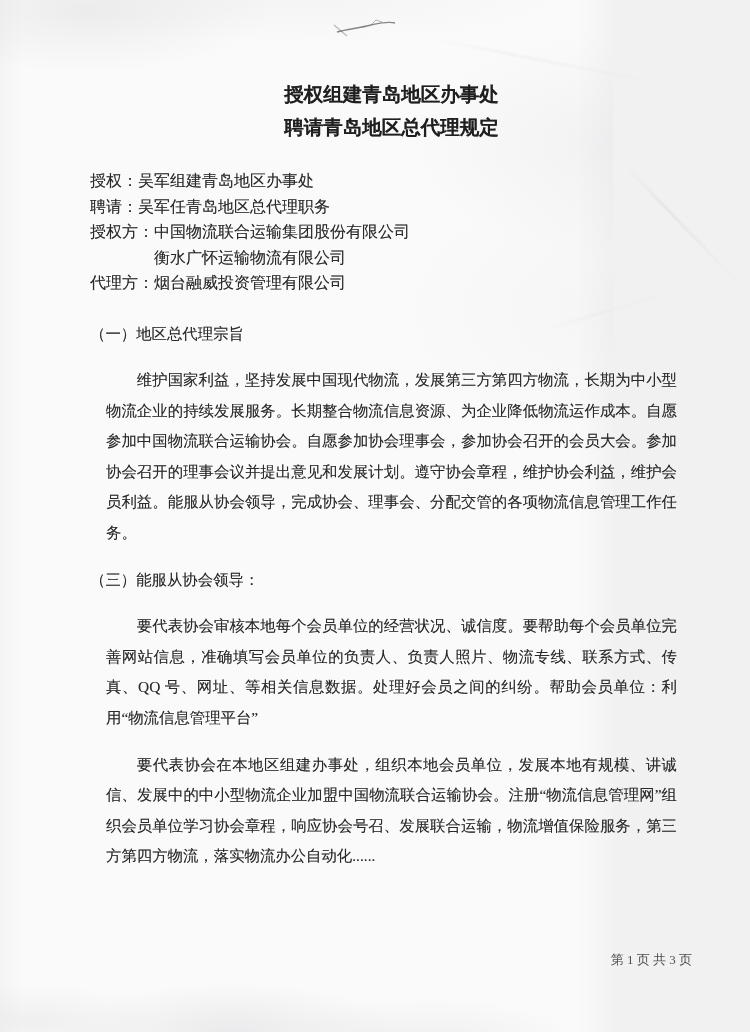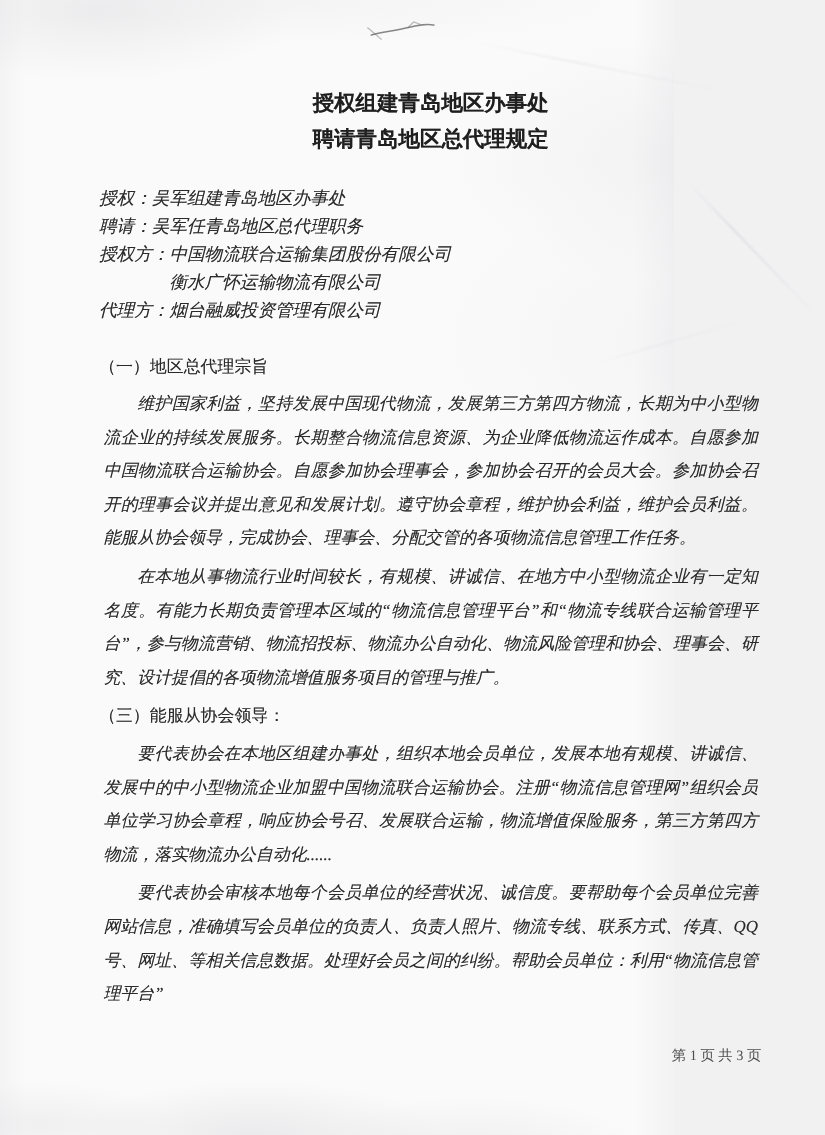--- a/index.html
+++ b/index.html
@@ -48,35 +48,34 @@
     color: #1f1f1f;
     text-shadow: 0 0 .5px rgba(30,30,30,.55);
   }
   .tline { display: block; }
 
   .header-block {
     margin-top: 24px;
     font-size: 16px;
     line-height: 25.5px;
     text-shadow: 0 0 .4px rgba(40,40,40,.4);
-    font-style: italic;
   }
   .hline { white-space: nowrap; }
   .hline.cont { padding-left: 64px; }
 
   .body-block {
     margin-top: 23px;
     font-size: 15.4px;
     line-height: 30.6px;
     text-align: justify;
     text-justify: inter-ideograph;
     text-shadow: 0 0 .4px rgba(40,40,40,.4);
   }
   .sec-heading { margin: 0; font-size: inherit; font-weight: normal; }
-  .para { margin: 4px; text-indent: 2em; font-style: italic; }
+  .para { margin: 16px; text-indent: 2em; }
 
   .footer {
     position: absolute;
     left: 0; top: 951px;
     width: 692px;
     text-align: right;
     font-size: 13px;
     color: #4f4f4f;
   }
 </style>
@@ -120,27 +119,26 @@
     </div>
 
     <div class="body-block">
 
       <section>
         <h3 class="sec-heading">（一）地区总代理宗旨</h3>
         <p class="para">维护国家利益，坚持发展中国现代物流，发展第三方第四方物流，长期为中小型物流企业的持续发展服务。长期整合物流信息资源、为企业降低物流运作成本。自愿参加中国物流联合运输协会。自愿参加协会理事会，参加协会召开的会员大会。参加协会召开的理事会议并提出意见和发展计划。遵守协会章程，维护协会利益，维护会员利益。能服从协会领导，完成协会、理事会、分配交管的各项物流信息管理工作任务。</p>
       </section>
 
       <section>
-        <p class="para">在本地从事物流行业时间较长，有规模、讲诚信、在地方中小型物流企业有一定知名度。有能力长期负责管理本区域的“物流信息管理平台”和“物流专线联合运输管理平台”，参与物流营销、物流招投标、物流办公自动化、物流风险管理和协会、理事会、研究、设计提倡的各项物流增值服务项目的管理与推广。</p>
       </section>
 
       <section>
         <h3 class="sec-heading">（三）能服从协会领导：</h3>
+        <p class="para">要代表协会审核本地每个会员单位的经营状况、诚信度。要帮助每个会员单位完善网站信息，准确填写会员单位的负责人、负责人照片、物流专线、联系方式、传真、QQ 号、网址、等相关信息数据。处理好会员之间的纠纷。帮助会员单位：利用“物流信息管理平台”</p>
         <p class="para">要代表协会在本地区组建办事处，组织本地会员单位，发展本地有规模、讲诚信、发展中的中小型物流企业加盟中国物流联合运输协会。注册“物流信息管理网”组织会员单位学习协会章程，响应协会号召、发展联合运输，物流增值保险服务，第三方第四方物流，落实物流办公自动化......</p>
-        <p class="para">要代表协会审核本地每个会员单位的经营状况、诚信度。要帮助每个会员单位完善网站信息，准确填写会员单位的负责人、负责人照片、物流专线、联系方式、传真、QQ 号、网址、等相关信息数据。处理好会员之间的纠纷。帮助会员单位：利用“物流信息管理平台”</p>
       </section>
 
     </div>
   </div>
 
   <div class="footer">第 1 页 共 3 页</div>
 
 </div>
 
 </body></html>

